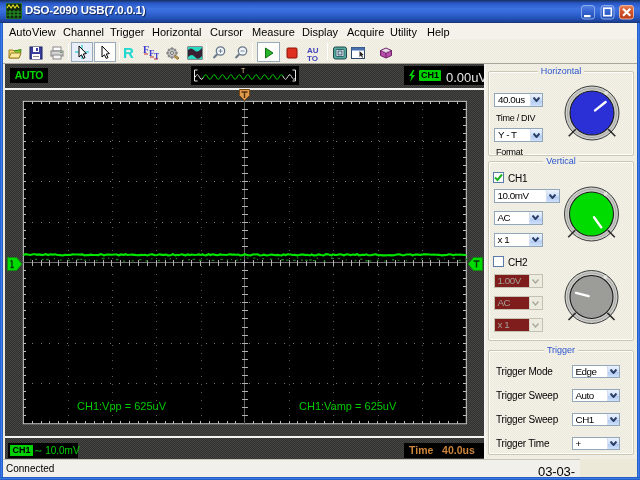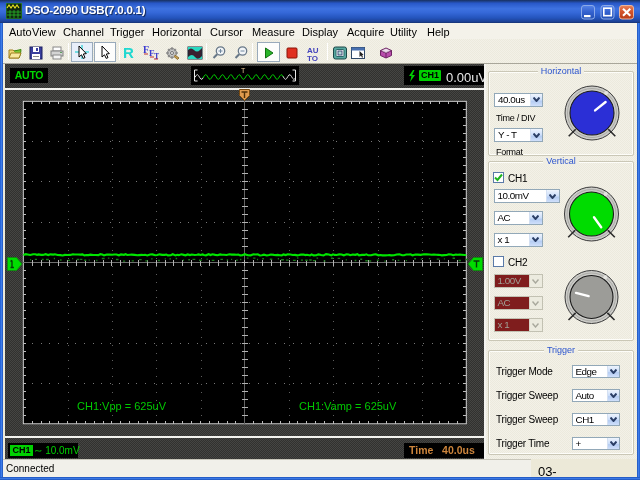--- a/index.html
+++ b/index.html
@@ -351,16 +351,16 @@
 <div class="lbl2" style="left:496px;top:438px">Trigger Time</div>
 <div class="combo" style="left:571.5px;top:436.5px;width:48.5px;height:13.5px">
     <span>+</span>
     <div class="cbtn">
       <svg width="7" height="5" viewBox="0 0 7 5">
         <path d="M0.5 0.5 L3.5 4 L6.5 0.5" fill="none" stroke="#2b3f66" stroke-width="2"></path>
       </svg>
     </div>
   </div>
 
-<div class="abs" style="left:3px;top:459px;width:528px;height:18px;background:#f1f0ea;border-top:1px solid #c8c6ba">
+<div class="abs" style="left:3px;top:459px;width:577px;height:18px;background:#f1f0ea;border-top:1px solid #c8c6ba">
 <span style="position:absolute;left:3px;top:3px;font-size:10px;color:#000">Connected</span>
 <span style="position:absolute;left:535px;top:3.5px;font-size:13px;letter-spacing:-0.1px;color:#000">03-03-2011&nbsp; 11:22</span>
 </div>
 
 </body></html>

